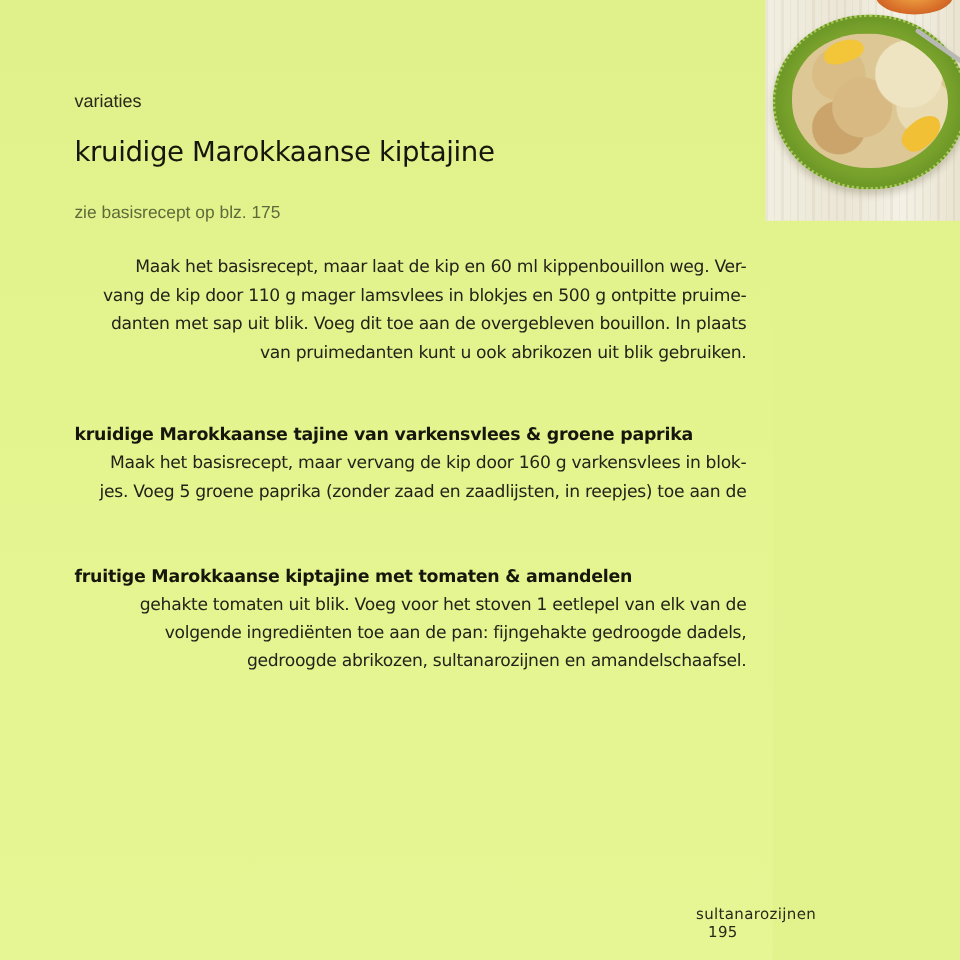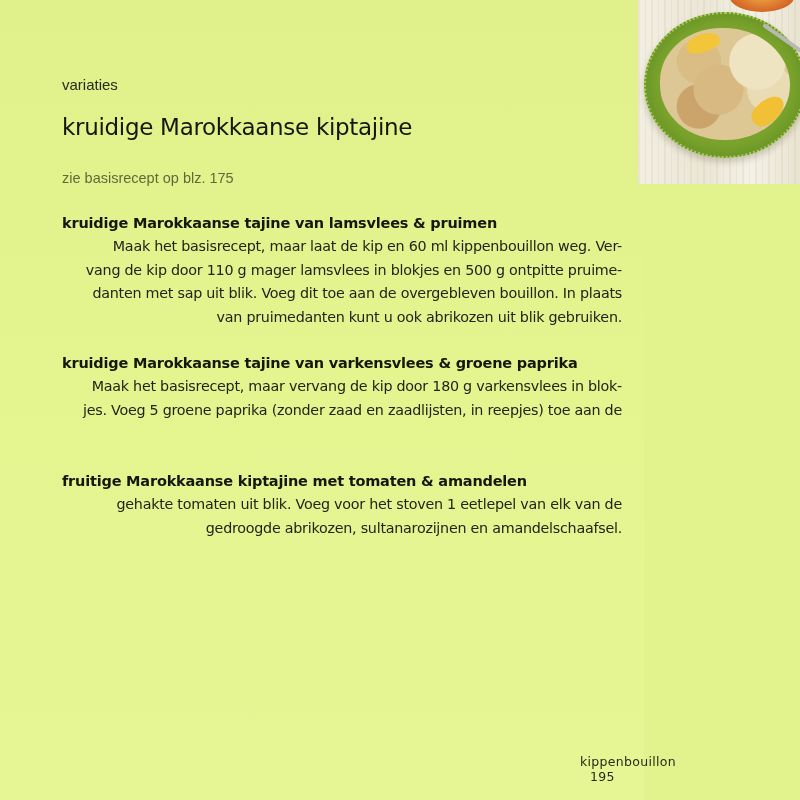--- a/index.html
+++ b/index.html
@@ -107,36 +107,36 @@
     <div class="lemon1"></div>
     <div class="lemon2"></div>
     <div class="fork"></div>
   </div>
 
   <div class="eyebrow">variaties</div>
   <div class="title">kruidige Marokkaanse kiptajine</div>
   <div class="ref">zie basisrecept op blz. 175</div>
 
   <div class="variant v1">
-    <h2>kruidige Marokkaanse tajine van lamsvlees &amp; pruimen</h2>
     <span class="line">Maak het basisrecept, maar laat de kip en 60 ml kippenbouillon weg. Ver-</span>
     <span class="line">vang de kip door 110 g mager lamsvlees in blokjes en 500 g ontpitte pruime-</span>
     <span class="line">danten met sap uit blik. Voeg dit toe aan de overgebleven bouillon. In plaats</span>
     <span class="line">van pruimedanten kunt u ook abrikozen uit blik gebruiken.</span>
   </div>
 
   <div class="variant v2">
     <h2>kruidige Marokkaanse tajine van varkensvlees &amp; groene paprika</h2>
-    <span class="line">Maak het basisrecept, maar vervang de kip door 180 g varkensvlees in blok-</span>
+    <span class="line">Maak het basisrecept, maar vervang de kip door 160 g varkensvlees in blok-</span>
     <span class="line">jes. Voeg 5 groene paprika (zonder zaad en zaadlijsten, in reepjes) toe aan de</span>
   </div>
 
   <div class="variant v3">
     <h2>fruitige Marokkaanse kiptajine met tomaten &amp; amandelen</h2>
     <span class="line">gehakte tomaten uit blik. Voeg voor het stoven 1 eetlepel van elk van de</span>
+    <span class="line">volgende ingrediënten toe aan de pan: fijngehakte gedroogde dadels,</span>
     <span class="line">gedroogde abrikozen, sultanarozijnen en amandelschaafsel.</span>
   </div>
 
   <div class="footer">
-    <span>kippenbouillon</span>
+    <span>sultanarozijnen</span>
     <span class="num">195</span>
   </div>
 </div>
 
 </body></html>

